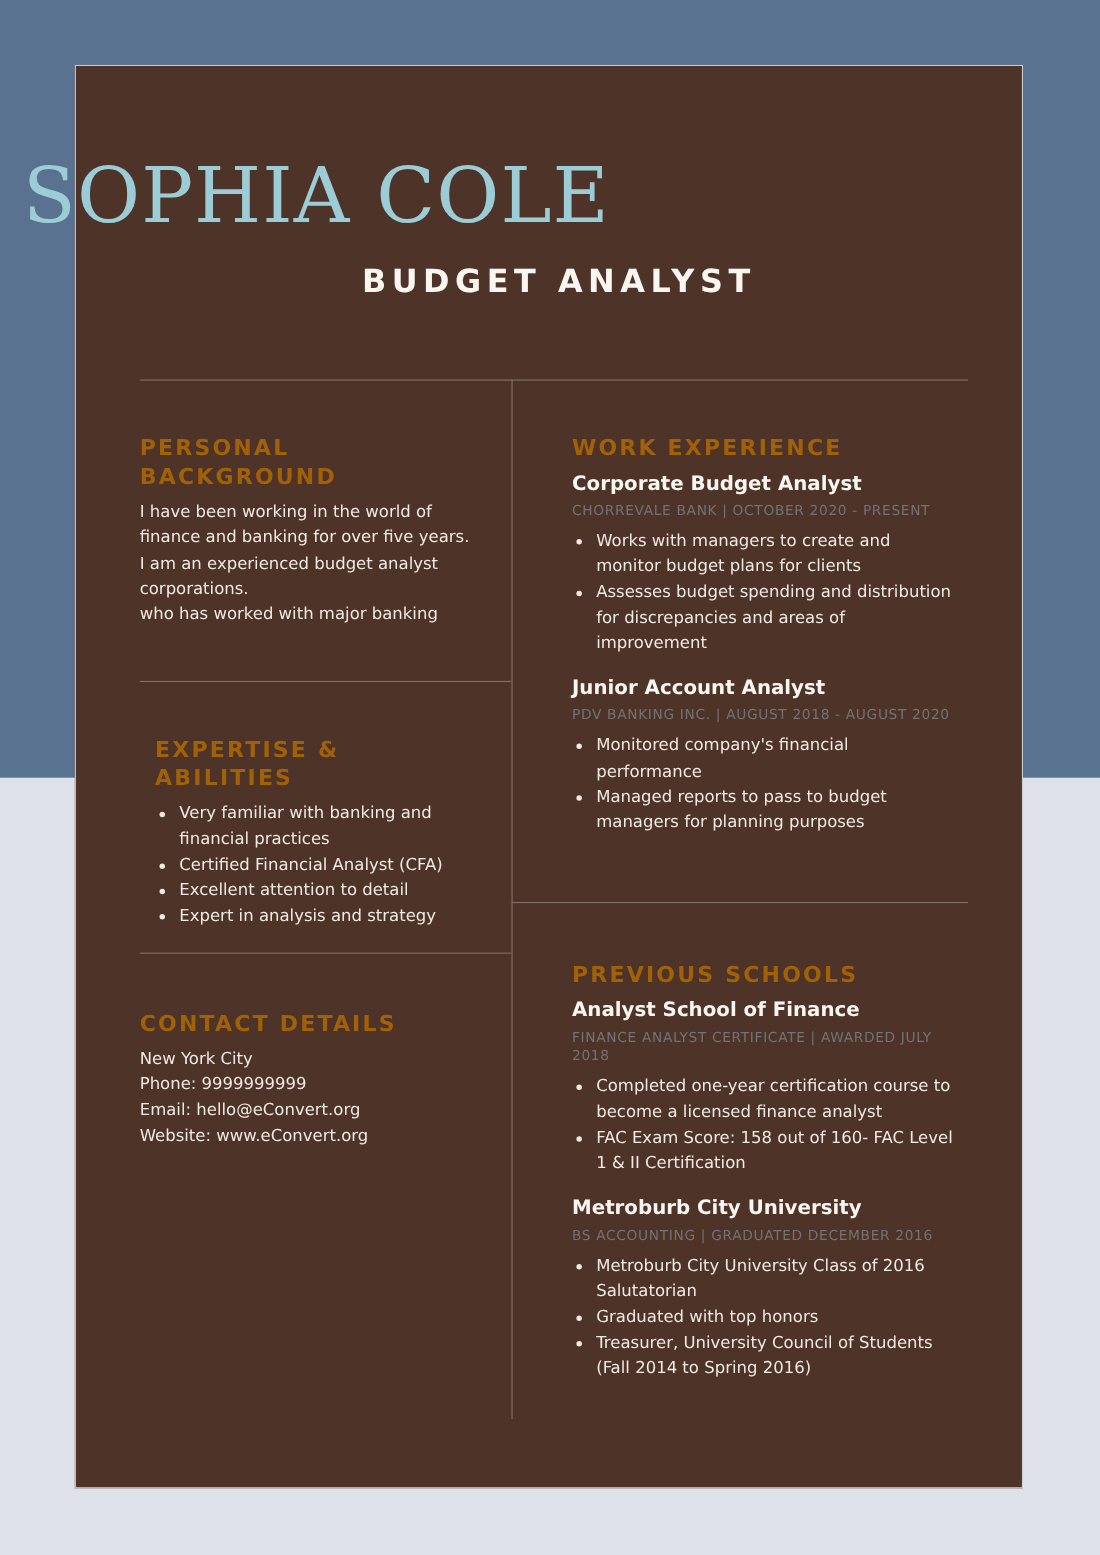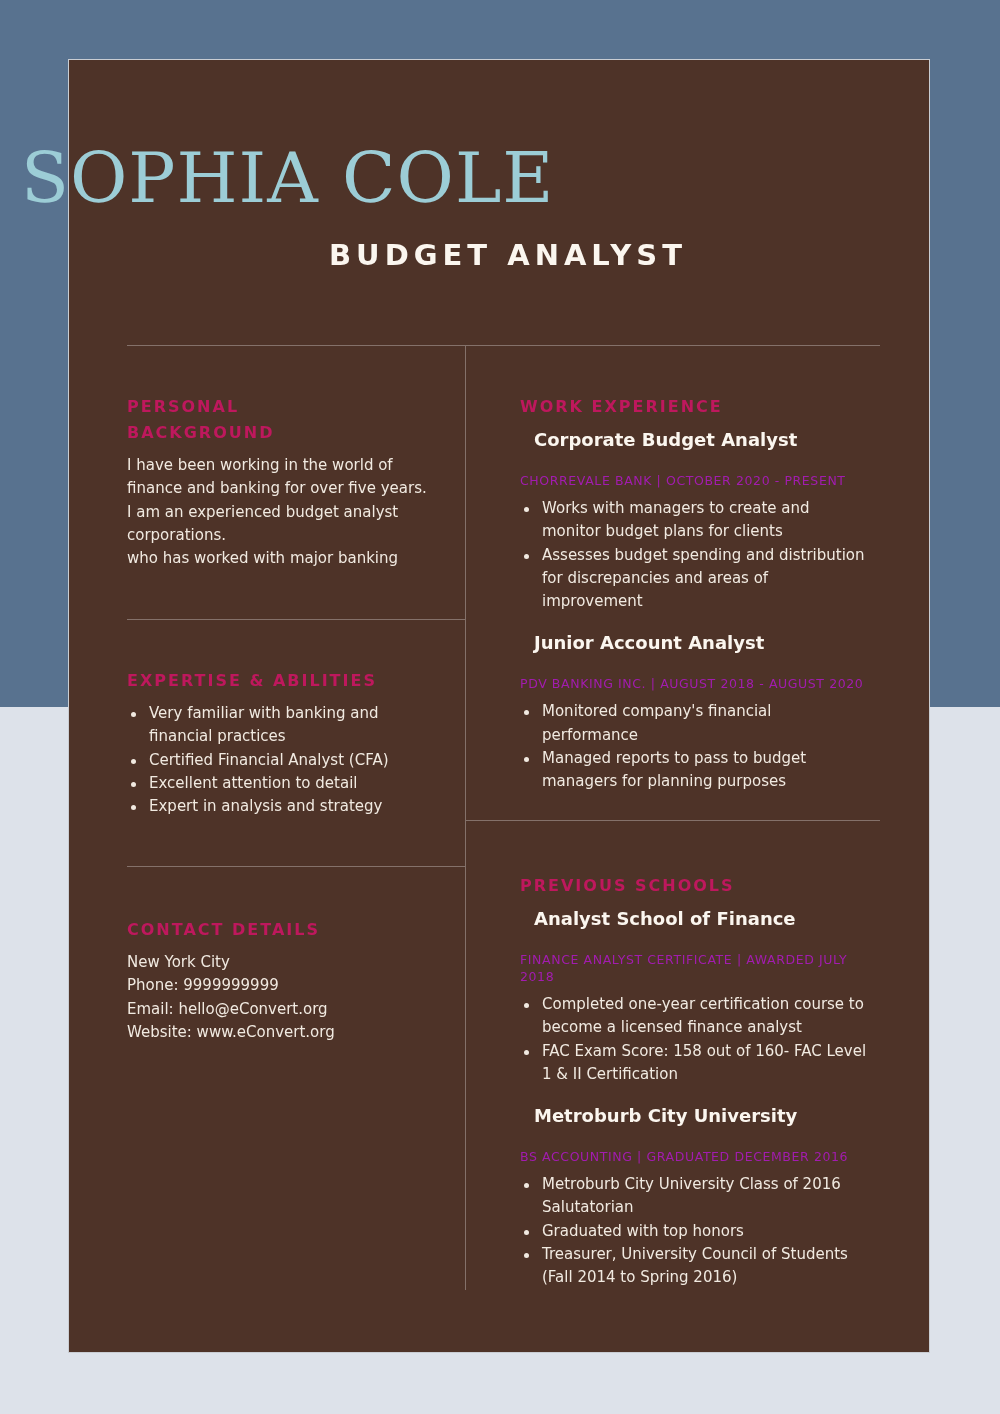--- a/index.html
+++ b/index.html
@@ -21,30 +21,30 @@
   .role {
     position:absolute; left:16px; right:0; top:238px; text-align:center;
     font-family:"DejaVu Sans", sans-serif; font-weight:bold;
     font-size:29px; letter-spacing:5px; color:#fbf6ef;
   }
   .hline { position:absolute; height:1px; background:#84716a; }
   .vline { position:absolute; width:1px; background:#84716a; }
   .sec { position:absolute; color:#f6f0e8; }
   .sec h2 {
     margin:0; font-family:"DejaVu Sans", sans-serif; font-weight:bold;
-    font-size:16px; letter-spacing:2px; line-height:26px; color:#be185d;
+    font-size:20px; letter-spacing:2px; line-height:26px; color:#a16207;
   }
   .sec p, .sec .line {
     margin:0; font-size:15px; line-height:23.3px; color:#f1eae1;
   }
   .job-title {
-    font-weight:bold; font-size:18px; line-height:24px; color:#fbf6ef; margin-top:8px;margin-left:14px;
+    font-weight:bold; font-size:18px; line-height:24px; color:#fbf6ef; margin-top:8px;
   }
   .job-meta {
-    font-size:12.5px; letter-spacing:0.6px; line-height:17px; color:#a21caf; margin-top:20px;
+    font-size:12.5px; letter-spacing:0.6px; line-height:17px; color:#737373; margin-top:3px;
     text-transform:uppercase;
   }
   ul { margin:8px 12px 0 0; padding:0; list-style:none; }
   li {
     position:relative; padding-left:22px; font-size:15px; line-height:23.3px; color:#f1eae1;
   }
   li::before {
     content:""; position:absolute; left:4px; top:10px; width:5px; height:5px; border-radius:50%;
     background:#f1eae1;
   }
@@ -74,21 +74,21 @@
   </h2>
   <div style="margin-top:8px;">
     <div class="line">I have been working in the world of</div>
     <div class="line">finance and banking for over five years.</div>
     <div class="line">I am an experienced budget analyst</div>
     <div class="line">corporations.</div>
     <div class="line">who has worked with major banking</div>
   </div>
 </div>
 
-<div class="sec" style="left:127px; top:668px; width:290px;">
+<div class="sec" style="left:141px; top:668px; width:290px;">
   <h2>EXPERTISE &amp; ABILITIES</h2>
   <ul>
     <li>Very familiar with banking and financial practices</li>
     <li>Certified Financial Analyst (CFA)</li>
     <li>Excellent attention to detail</li>
     <li>Expert in analysis and strategy</li>
   </ul>
 </div>
 
 <div class="sec" style="left:127px; top:917px; width:300px;">

